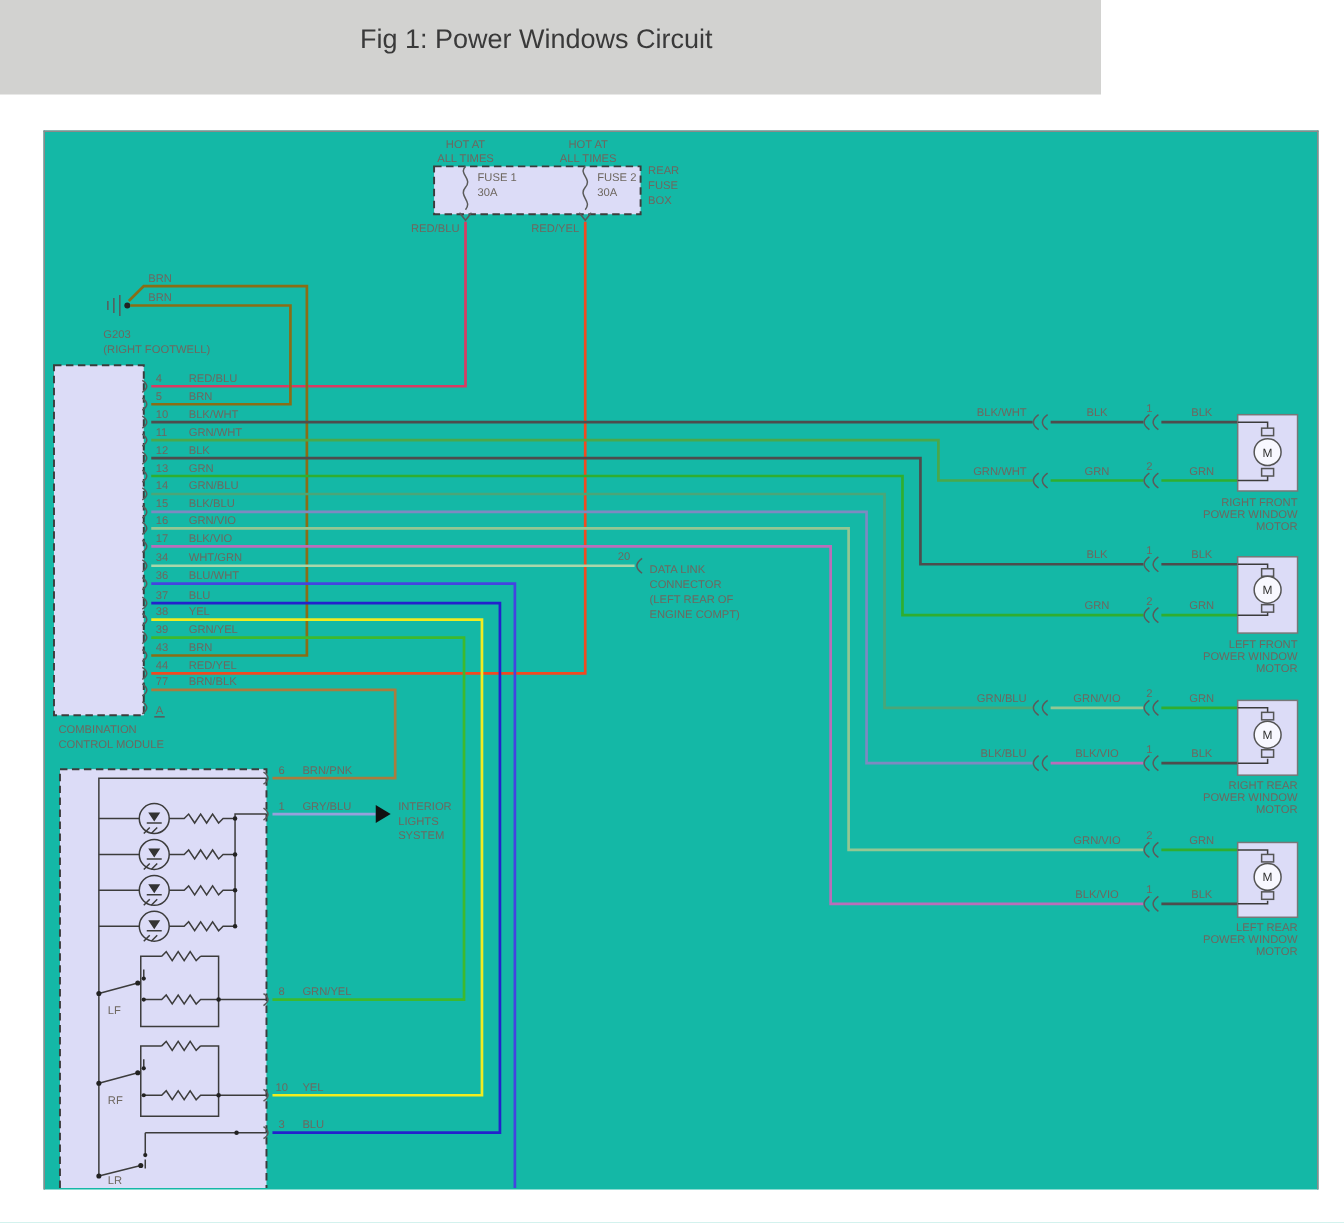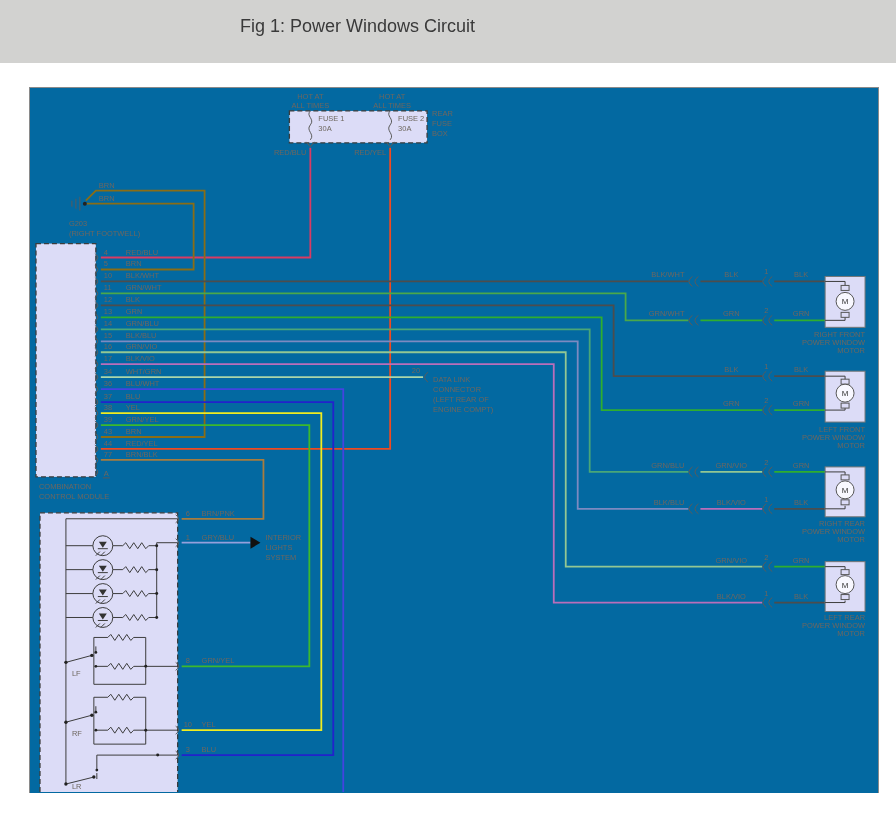--- a/index.html
+++ b/index.html
@@ -1,20 +1,20 @@
 <!DOCTYPE html>
 <html><head>
 <meta charset="utf-8">
 <style>
   html,body{margin:0;padding:0;background:#ffffff;}
   #stage{position:relative;width:896px;height:815px;background:#ffffff;overflow:hidden;
          font-family:"Liberation Sans",sans-serif;}
-  #titlebar{position:absolute;left:0;top:0;width:896px;height:63px;background:#d2d2d0;}
+  #titlebar{position:absolute;left:0;top:0;width:734px;height:63px;background:#d2d2d0;}
   #titlebar .title{position:absolute;left:240px;top:16px;font-size:18px;color:#3a3a3a;}
-  #canvas{position:absolute;left:29px;top:87px;width:850px;height:706px;background:#0369a1;
+  #canvas{position:absolute;left:29px;top:87px;width:850px;height:706px;background:#14b8a6;
           border:1px solid #8a8a8a;border-bottom:none;box-sizing:border-box;overflow:hidden;}
   svg{display:block;}
   .lbl{font-family:"Liberation Sans",sans-serif;font-size:7.5px;fill:#6e675f;}
   .mid{text-anchor:middle;}
   .end{text-anchor:end;}
   .thin{stroke:#3c3c3c;stroke-width:1;fill:none;}
   .glyph{stroke:#5a5a5a;stroke-width:1;fill:none;}
   .wire{fill:none;stroke-width:1.8;}
   .dash{fill:#dcdcf7;stroke:#3c3c3c;stroke-width:1.3;stroke-dasharray:5 3;}
   .dot{fill:#222;}

